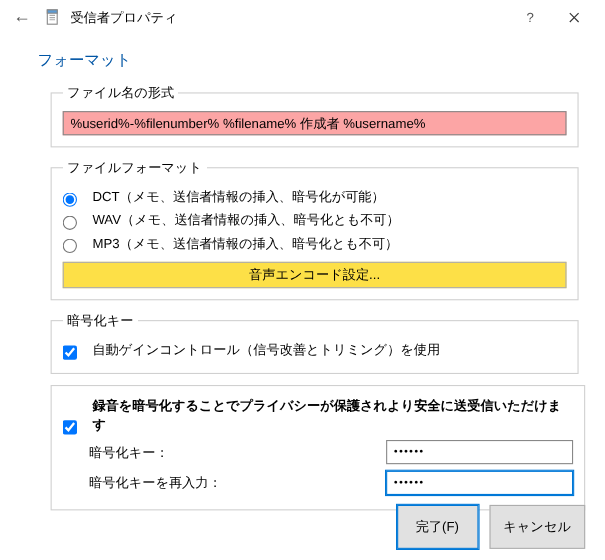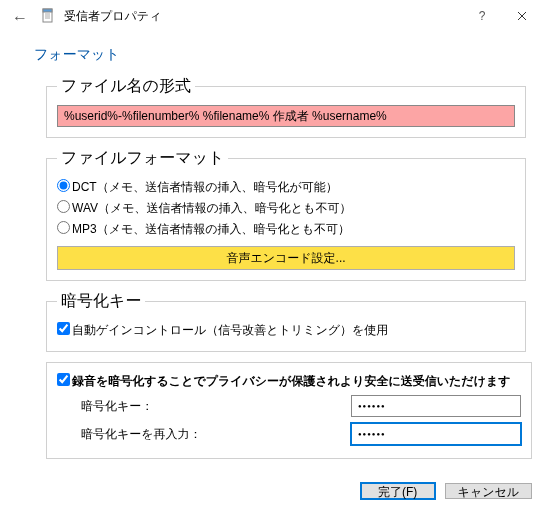--- a/index.html
+++ b/index.html
@@ -37,38 +37,38 @@
   .content {
     padding: 0 24px 0 46px;
   }
   fieldset {
     border:1px solid #d0d0d0;
     margin:0 0 10px 0;
     padding: 8px 10px 10px 10px;
   }
   fieldset.last { margin-bottom:0; }
   legend {
-    font-size:16px;
+    font-size:12px;
     padding:0 4px;
     color:#000;
   }
   .text-input {
     width:100%;
     height:22px;
     border:1px solid #888;
     padding:2px 6px;
     font-family:inherit;
     font-size:12px;
     background:#fca5a5;
   }
   .radio-row, .check-row {
     display:flex;
-    align-items:flex-start;
+    align-items:flex-end;
     padding:2px 0;
-    gap:0;
+    gap:12px;
   }
   .radio-row label, .check-row label { cursor:default; }
   input[type=radio], input[type=checkbox] {
     margin:0 2px 0 0;
     width:13px; height:13px;
   }
   .wide-button {
     width:100%;
     height:24px;
     background:#fde047;
@@ -100,21 +100,21 @@
   }
   .footer {
     position:absolute;
     bottom:10px;
     right:18px;
     display:flex;
     gap:10px;
   }
   .btn {
     min-width:74px;
-    height:16px;
+    height:40px;
     background:#e1e1e1;
     border:1px solid #adadad;
     font-family:inherit;
     font-size:12px;
     padding:0 12px;
   }
   .btn.primary {
     border:1px solid #0078d7;
     outline:1px solid #0078d7;
   }

